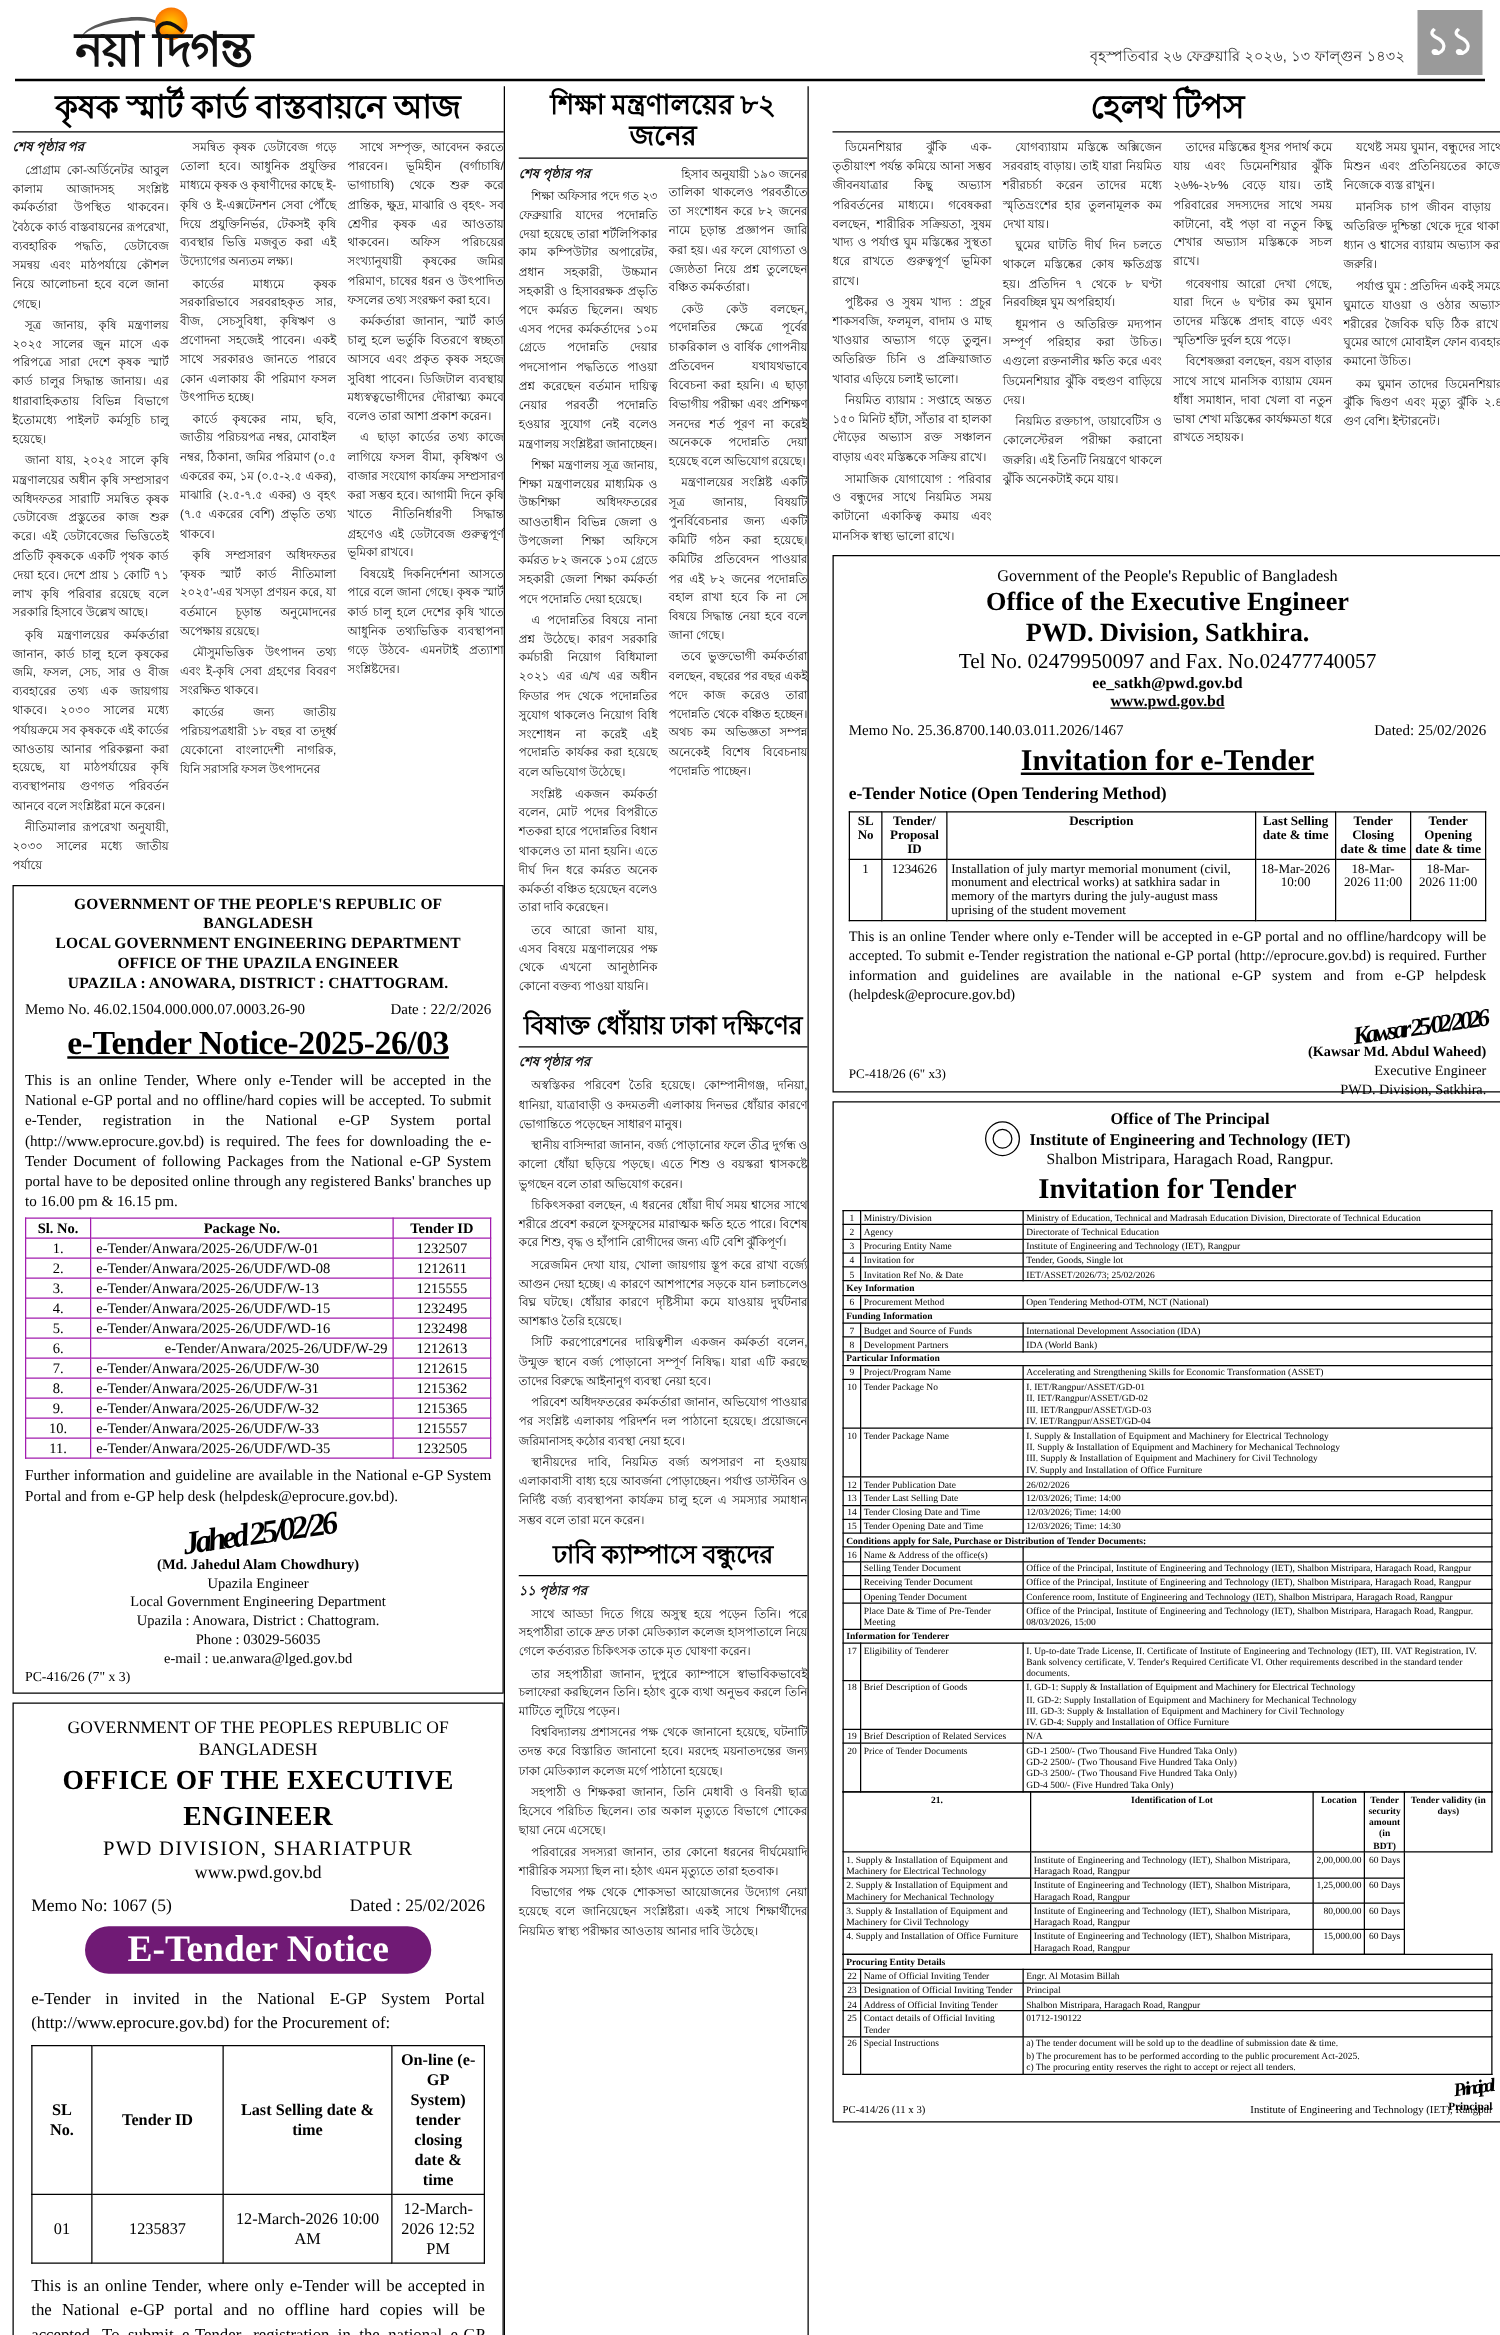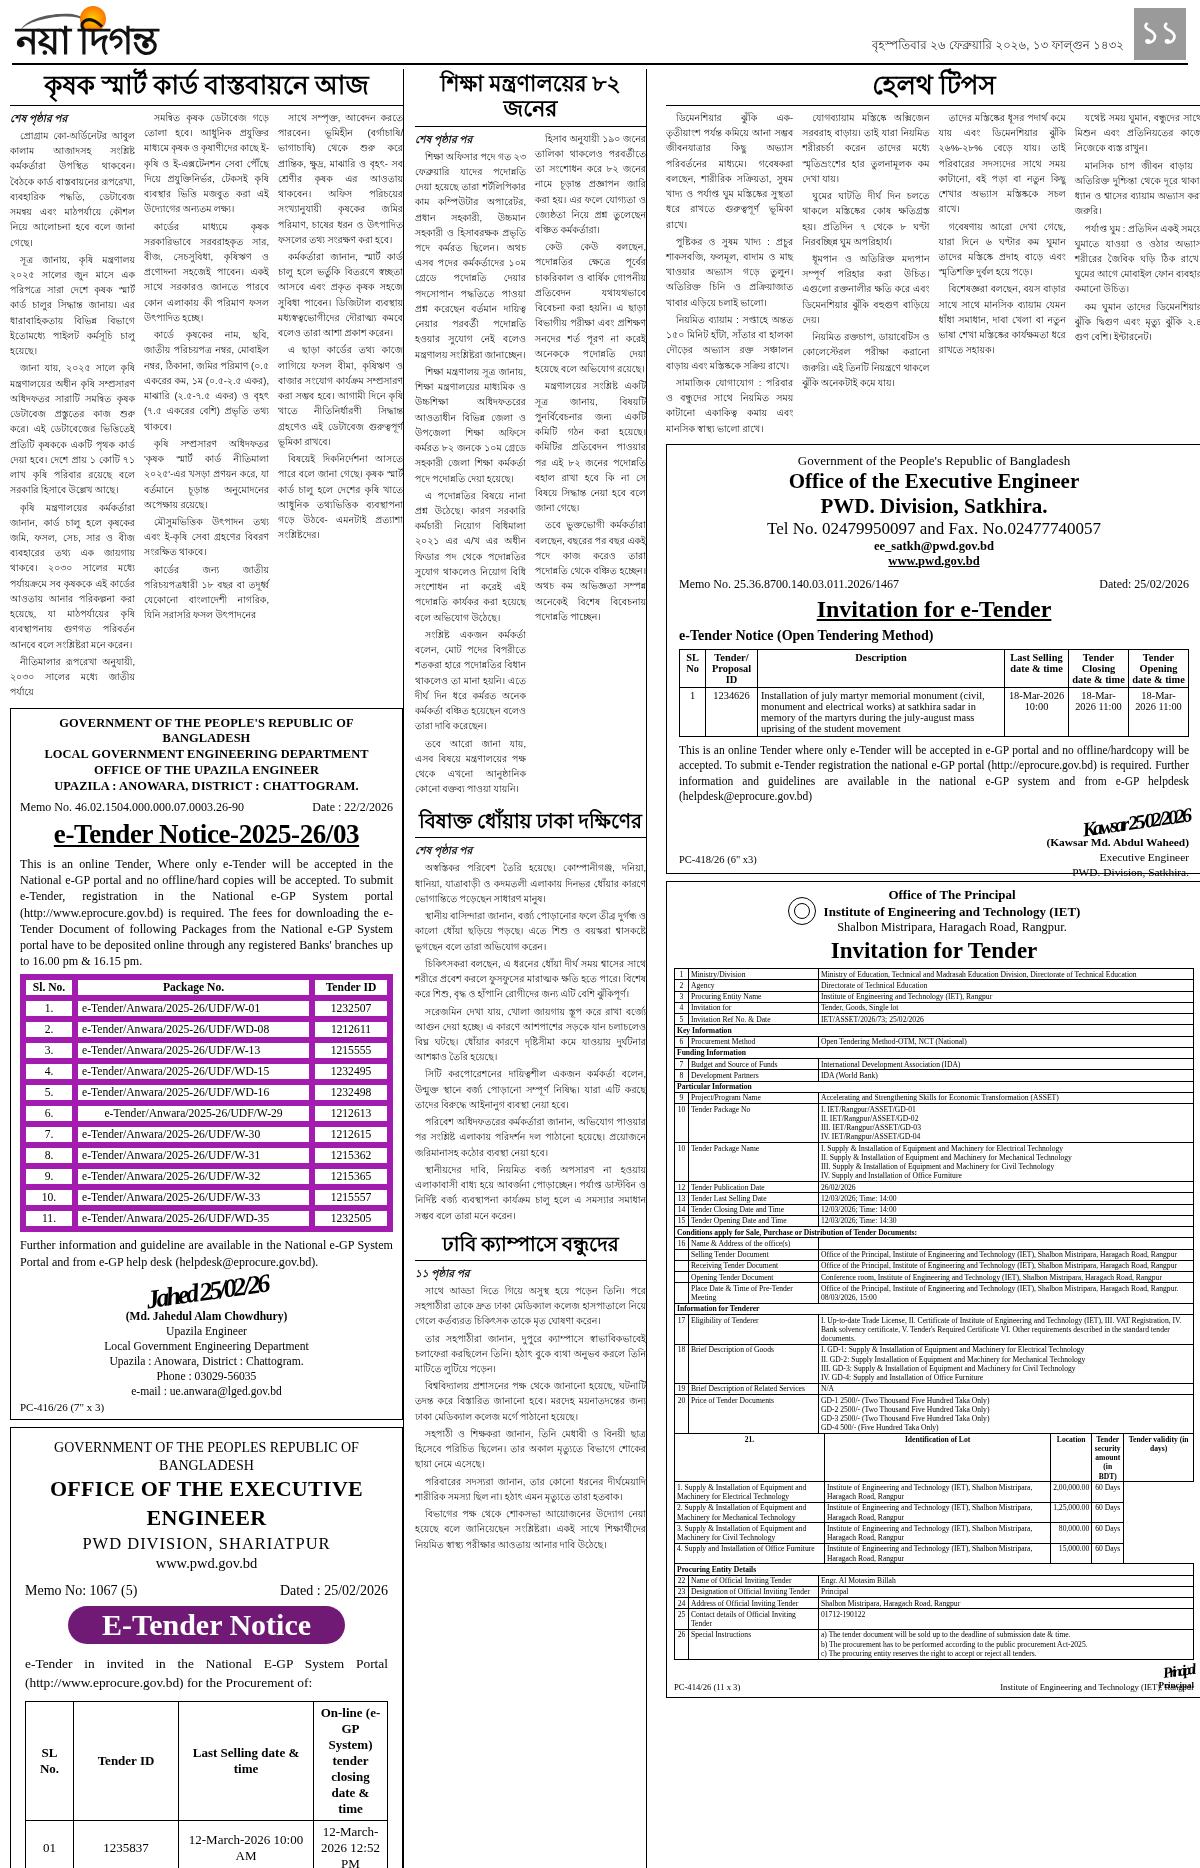--- a/index.html
+++ b/index.html
@@ -8,21 +8,21 @@
     background: #ffffff;
     font-family: "Liberation Serif", serif;
     color: #000;
     position: relative;
     overflow: hidden;
   }
   .page { width: 1200px; height: 1868px; padding: 6px 10px 4px 10px; position: relative; }
 
   
   .masthead { display: flex; align-items: flex-end; justify-content: space-between; height: 54px; padding: 2px 4px 0 4px; }
-  .logo-wrap { display: flex; align-items: flex-end; gap: 0px; position: relative; }
+  .logo-wrap { display: flex; align-items: flex-end; gap: 0px; position: relative; margin-left: 44px; }
   .logo-text {
     font-family: "Liberation Serif", serif;
     font-size: 38px; font-weight: bold; letter-spacing: -1px;
     line-height: 1; color: #111; position: relative; padding-left: 2px;
   }
   .logo-sun {
     position: absolute; left: 66px; top: -16px;
     width: 26px; height: 26px; border-radius: 50%;
     background: radial-gradient(circle at 50% 50%, #ffd000 0%, #ff8a00 55%, #e94f00 100%);
   }
@@ -86,21 +86,21 @@
   .ad-gov .l2 { font-size: 12.4px; }
   .memo-row { display: flex; justify-content: space-between; font-size: 12px; margin-top: 5px; }
   .ad-title {
     text-align: center; font-size: 27px; font-weight: bold;
     margin: 4px 0 6px 0; letter-spacing: -.4px;
   }
   .ad-para { font-size: 12.1px; line-height: 1.34; text-align: justify; margin-bottom: 5px; }
   .ad-para a, .ul { text-decoration: underline; }
 
   table.tbl { width: 100%; border-collapse: collapse; font-size: 11.6px; }
-  table.tbl th, table.tbl td { border: 6px solid #a21caf; padding: 1px 4px; }
+  table.tbl th, table.tbl td { border: 1px solid #a21caf; padding: 1px 4px; }
   table.tbl th { font-weight: bold; text-align: center; }
 
   .sig-block { text-align: center; font-size: 11.6px; line-height: 1.3; margin-top: 2px; }
   .sig-name { font-weight: bold; }
   .sig-scribble {
     font-family: "Liberation Serif", serif; font-size: 26px; font-style: italic;
     transform: rotate(-8deg); display: inline-block; letter-spacing: -3px; font-weight: bold;
   }
   .pc-row { display: flex; justify-content: space-between; align-items: flex-end; font-size: 11px; margin-top: 2px; }
 
@@ -242,21 +242,21 @@
                 <td style="text-align: left; white-space: pre-line;">e-Tender/Anwara/2025-26/UDF/WD-15</td>
                 <td style="text-align: center; white-space: pre-line;">1232495</td>
               </tr>
               <tr>
                 <td style="text-align: center; white-space: pre-line;">5.</td>
                 <td style="text-align: left; white-space: pre-line;">e-Tender/Anwara/2025-26/UDF/WD-16</td>
                 <td style="text-align: center; white-space: pre-line;">1232498</td>
               </tr>
               <tr>
                 <td style="text-align: center; white-space: pre-line;">6.</td>
-                <td style="text-align: center; white-space: pre-line;">e-Tender/Anwara/2025-26/UDF/W-29</td>
+                <td style="text-align: right; white-space: pre-line;">e-Tender/Anwara/2025-26/UDF/W-29</td>
                 <td style="text-align: center; white-space: pre-line;">1212613</td>
               </tr>
               <tr>
                 <td style="text-align: center; white-space: pre-line;">7.</td>
                 <td style="text-align: left; white-space: pre-line;">e-Tender/Anwara/2025-26/UDF/W-30</td>
                 <td style="text-align: center; white-space: pre-line;">1212615</td>
               </tr>
               <tr>
                 <td style="text-align: center; white-space: pre-line;">8.</td>
                 <td style="text-align: left; white-space: pre-line;">e-Tender/Anwara/2025-26/UDF/W-31</td>

